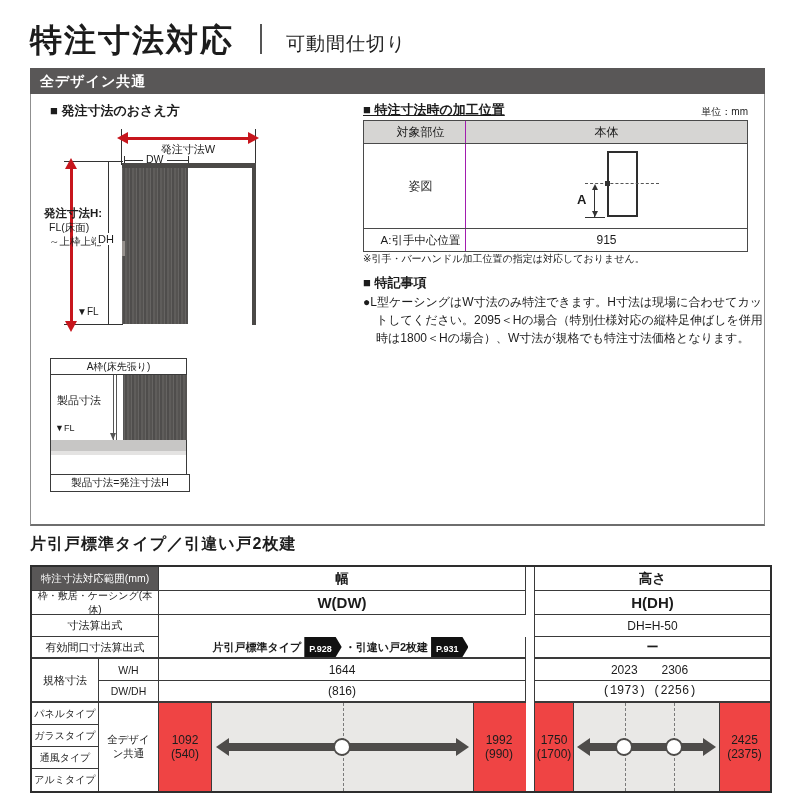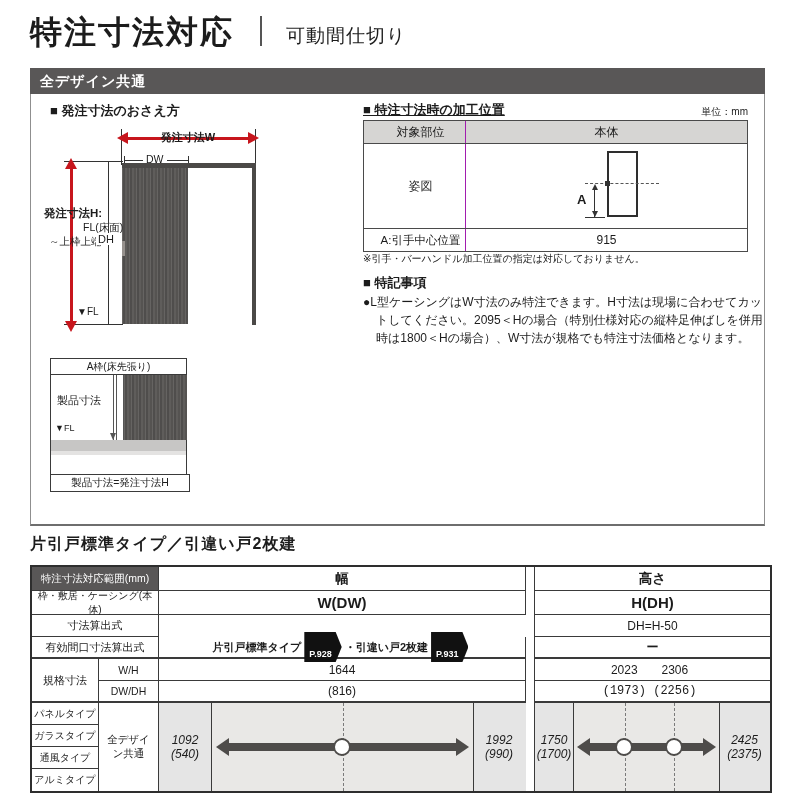--- a/index.html
+++ b/index.html
@@ -1,38 +1,38 @@
 <!DOCTYPE html>
 <html><head>
 <meta charset="utf-8">
 <style>
   html,body{margin:0;padding:0;}
   body{width:800px;height:800px;position:relative;background:#fff;
        font-family:"Liberation Sans","DejaVu Sans",sans-serif;color:#1c1c1c;
        -webkit-font-smoothing:antialiased;}
   .abs{position:absolute;}
   
-  .title-row{position:absolute;left:30px;top:16px;display:flex;align-items:flex-end;}
+  .title-row{position:absolute;left:30px;top:24px;display:flex;align-items:flex-end;}
   .page-title{font-size:32px;font-weight:bold;letter-spacing:2px;line-height:1;}
   .title-div{width:2px;height:30px;background:#555;margin:0 24px 2px 26px;}
   .page-sub{font-size:19px;letter-spacing:1px;line-height:1;margin-bottom:3px;}
   
   .secbar{position:absolute;left:30px;top:68px;width:735px;height:26px;background:#595757;
           color:#fff;font-size:14px;font-weight:bold;line-height:26px;padding-left:10px;
           letter-spacing:1px;box-sizing:border-box;}
   .frame{position:absolute;left:30px;top:94px;width:735px;height:432px;box-sizing:border-box;
          border:1px solid #8f8f8f;border-top:none;border-bottom:2px solid #6e6e6e;background:#fff;}
   .h2{font-size:13px;font-weight:bold;}
   
   .red-line{background:#c7161d;}
   .blk-line{background:#333;}
   .tri{width:0;height:0;}
   .wood{background:repeating-linear-gradient(90deg, rgba(255,255,255,0.07) 0 1px,
         rgba(0,0,0,0.12) 1px 3px, rgba(255,255,255,0.03) 3px 5px, rgba(0,0,0,0.06) 5px 7px),#5a5856;}
-  .dim-label{font-size:11px;font-weight:bold;}
+  .dim-label{font-size:11px;font-weight:normal;margin-top:12px;}
   .small-label{font-size:10.5px;}
   
   .abx{box-sizing:border-box;border:1px solid #3a3a3a;background:#fff;}
   .ab-side{box-sizing:border-box;border-left:1px solid #3a3a3a;border-right:1px solid #3a3a3a;}
   
   .mtable{position:absolute;left:363px;top:120px;width:385px;border:1px solid #4a4a4a;background:#fff;box-sizing:border-box;}
   .mrow{display:flex;}
   .mc1{width:90px;border-right:1px solid #a21caf;display:flex;align-items:center;justify-content:center;box-sizing:border-box;margin-left:12px;}
   .mc2{flex:1;display:flex;align-items:center;justify-content:center;position:relative;}
   .mhead{height:22px;background:#d6d5d3;border-bottom:1px solid #4a4a4a;font-size:12px;}
@@ -55,24 +55,24 @@
   .big{font-size:15px;font-weight:bold;}
   .colhead{font-size:13.5px;font-weight:bold;}
   .f10{font-size:10px;}
   .f105{font-size:10.5px;}
   .f12{font-size:12px;}
   .gapcell{grid-column:6;grid-row:1/11;background:#fff;border-right:1px solid #3a3a3a;box-sizing:border-box;}
   .rel{position:relative;}
   .posnum{position:absolute;top:50%;transform:translate(-50%,-50%);font-size:12px;}
   .boldtxt{font-weight:bold;}
   .badge{display:inline-block;background:#111;color:#fff;font-size:9px;font-weight:bold;
-         padding:18px 10px 2px 5px;margin:0 3px;line-height:1.1;
+         padding:8px 10px 2px 5px;margin:0 3px;line-height:1.1;
          clip-path:polygon(0 0,calc(100% - 6px) 0,100% 50%,calc(100% - 6px) 100%,0 100%);}
   
-  .rangecell{display:flex;box-sizing:border-box;background:#e5e5e5;font-style:italic;}
+  .rangecell{display:flex;box-sizing:border-box;background:#ef4444;}
   .rmin,.rmax{display:flex;flex-direction:column;align-items:center;justify-content:center;
               font-size:12px;line-height:14px;box-sizing:border-box;}
   .rmin{border-right:1px solid #3a3a3a;}
   .rmax{border-left:1px solid #3a3a3a;}
   .rzone{position:relative;background:#e9e8e6;height:100%;}
   .dashv{position:absolute;top:0;bottom:0;width:0;border-left:1px dashed #7a7a7a;}
   .rbar{position:absolute;top:50%;height:8px;margin-top:-4px;background:#4e4c4a;}
   .ahl{position:absolute;top:50%;margin-top:-9px;border-top:9px solid transparent;
        border-bottom:9px solid transparent;border-right:13px solid #4e4c4a;width:0;height:0;}
   .ahr{position:absolute;top:50%;margin-top:-9px;border-top:9px solid transparent;
@@ -116,21 +116,21 @@
     <div class="abs" style="left:122px;top:241px;width:3px;height:15px;background:#96918d;"></div>
     <div class="abs" style="left:252px;top:163px;width:4px;height:162px;background:#4b4947;"></div>
 
     <div class="abs blk-line" style="left:64px;top:161px;width:59px;height:1px;"></div>
     <div class="abs blk-line" style="left:64px;top:324px;width:59px;height:1px;"></div>
     <div class="abs red-line" style="left:70px;top:167px;width:3px;height:154px;"></div>
     <div class="abs tri" style="left:65px;top:158px;border-left:6px solid transparent;border-right:6px solid transparent;border-bottom:11px solid #c7161d;"></div>
     <div class="abs tri" style="left:65px;top:321px;border-left:6px solid transparent;border-right:6px solid transparent;border-top:11px solid #c7161d;"></div>
     <div class="abs" style="left:44px;top:206px;line-height:14px;">
       <div style="font-size:11.5px;font-weight:bold;">発注寸法H:</div>
-      <div class="small-label" style="padding-left:5px;margin-left:34px;">FL(床面)</div>
+      <div class="small-label" style="padding-left:5px;">FL(床面)</div>
       <div class="small-label" style="padding-left:5px;">～上枠上端</div>
     </div>
 
     <div class="abs blk-line" style="left:108px;top:162px;width:1px;height:162px;"></div>
     <div class="abs" style="left:96px;top:233px;font-size:11px;background:#fff;padding:0 2px;">DH</div>
     <div class="abs" style="left:77px;top:306px;font-size:10px;">▼FL</div>
   </div>
 
   <div>
     <div class="abs abx" style="left:50px;top:358px;width:137px;height:17px;display:flex;align-items:center;justify-content:center;font-size:10px;">A枠(床先張り)</div>

